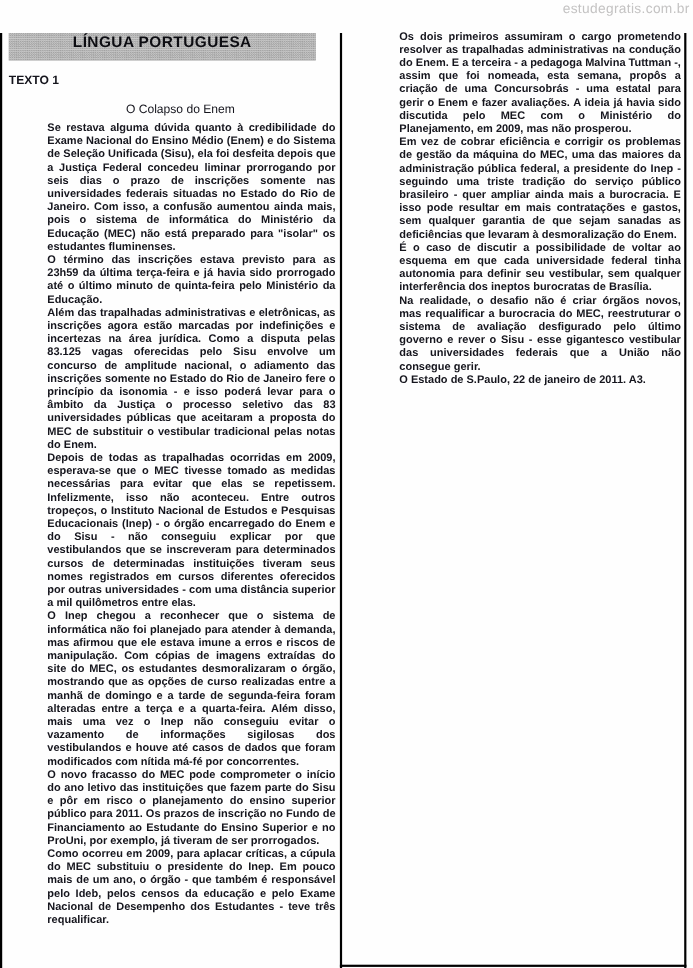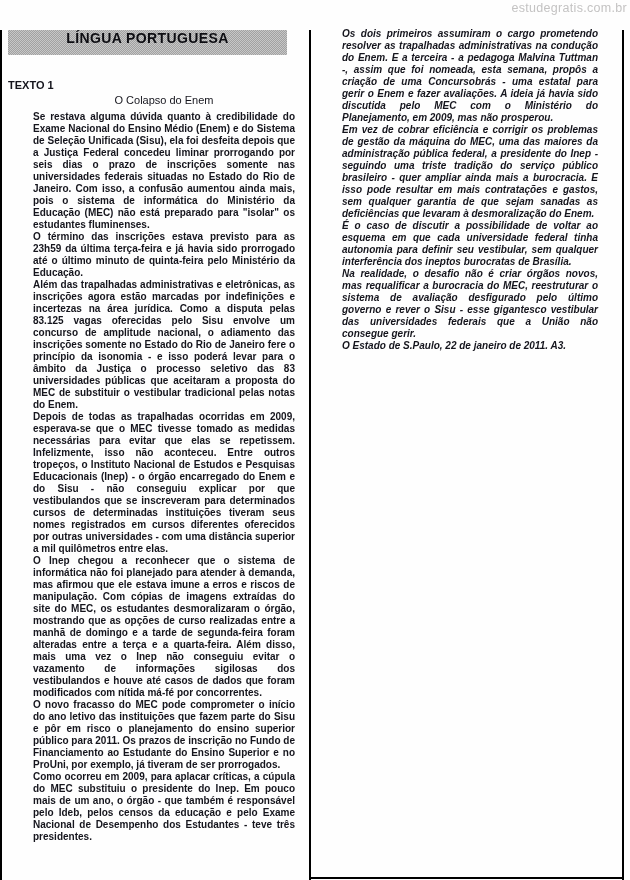--- a/index.html
+++ b/index.html
@@ -22,35 +22,35 @@
     position:absolute; left:8px; top:30px; width:279px; height:25px;
     background-color:#b0b0b0;
     background-image:repeating-conic-gradient(#a1a1a1 0% 25%, #c7c7c7 0% 50%);
     background-size:2px 2px;
     display:flex; align-items:flex-start; justify-content:center;
   }
   .header-title { font-weight:700; font-size:14px; color:#0d0d12; letter-spacing:0.4px; }
 
   .texto-label {
     position:absolute; left:8px; top:67px;
-    font-weight:700; font-size:11px; color:#15151d;margin-top:12px;
+    font-weight:700; font-size:11px; color:#15151d;
   }
 
   .article-title {
     position:absolute; left:33px; top:94px; width:262px;
     text-align:center; font-weight:400; font-size:11px; color:#15151d;
   }
 
   .col {
     position:absolute; font-weight:700; font-size:10px; line-height:12px;
     color:#15151d; text-align:justify;
   }
   .col p { margin:0; text-align:justify; }
-  .left-col  { left:33px;  top:111px; width:262px; }
-  .right-col { left:342px; top:28px;  width:256px;font-style:italic; }
+  .left-col  { left:43px;  top:111px; width:262px; }
+  .right-col { left:363px; top:28px;  width:256px; }
   .citation  { text-align:center; }
 </style>
 </head>
 <body>
 
 <div class="page">
 
   <div class="watermark">estudegratis.com.br</div>
 
   <div class="vline vline-left"></div>
@@ -66,21 +66,21 @@
 
   <div class="article-title">O Colapso do Enem</div>
 
   <div class="col left-col">
     <p>Se restava alguma dúvida quanto à credibilidade do Exame Nacional do Ensino Médio (Enem) e do Sistema de Seleção Unificada (Sisu), ela foi desfeita depois que a Justiça Federal concedeu liminar prorrogando por seis dias o prazo de inscrições somente nas universidades federais situadas no Estado do Rio de Janeiro. Com isso, a confusão aumentou ainda mais, pois o sistema de informática do Ministério da Educação (MEC) não está preparado para "isolar" os estudantes fluminenses.</p>
     <p>O término das inscrições estava previsto para as 23h59 da última terça-feira e já havia sido prorrogado até o último minuto de quinta-feira pelo Ministério da Educação.</p>
     <p>Além das trapalhadas administrativas e eletrônicas, as inscrições agora estão marcadas por indefinições e incertezas na área jurídica. Como a disputa pelas 83.125 vagas oferecidas pelo Sisu envolve um concurso de amplitude nacional, o adiamento das inscrições somente no Estado do Rio de Janeiro fere o princípio da isonomia - e isso poderá levar para o âmbito da Justiça o processo seletivo das 83 universidades públicas que aceitaram a proposta do MEC de substituir o vestibular tradicional pelas notas do Enem.</p>
     <p>Depois de todas as trapalhadas ocorridas em 2009, esperava-se que o MEC tivesse tomado as medidas necessárias para evitar que elas se repetissem. Infelizmente, isso não aconteceu. Entre outros tropeços, o Instituto Nacional de Estudos e Pesquisas Educacionais (Inep) - o órgão encarregado do Enem e do Sisu - não conseguiu explicar por que vestibulandos que se inscreveram para determinados cursos de determinadas instituições tiveram seus nomes registrados em cursos diferentes oferecidos por outras universidades - com uma distância superior a mil quilômetros entre elas.</p>
     <p>O Inep chegou a reconhecer que o sistema de informática não foi planejado para atender à demanda, mas afirmou que ele estava imune a erros e riscos de manipulação. Com cópias de imagens extraídas do site do MEC, os estudantes desmoralizaram o órgão, mostrando que as opções de curso realizadas entre a manhã de domingo e a tarde de segunda-feira foram alteradas entre a terça e a quarta-feira. Além disso, mais uma vez o Inep não conseguiu evitar o vazamento de informações sigilosas dos vestibulandos e houve até casos de dados que foram modificados com nítida má-fé por concorrentes.</p>
     <p>O novo fracasso do MEC pode comprometer o início do ano letivo das instituições que fazem parte do Sisu e pôr em risco o planejamento do ensino superior público para 2011. Os prazos de inscrição no Fundo de Financiamento ao Estudante do Ensino Superior e no ProUni, por exemplo, já tiveram de ser prorrogados.</p>
-    <p>Como ocorreu em 2009, para aplacar críticas, a cúpula do MEC substituiu o presidente do Inep. Em pouco mais de um ano, o órgão - que também é responsável pelo Ideb, pelos censos da educação e pelo Exame Nacional de Desempenho dos Estudantes - teve três presidentes.</p>
+    <p>Como ocorreu em 2009, para aplacar críticas, a cúpula do MEC substituiu o presidente do Inep. Em pouco mais de um ano, o órgão - que também é responsável pelo Ideb, pelos censos da educação e pelo Exame Nacional de Desempenho dos Estudantes - teve três requalificar.</p>
   </div>
 
   <div class="col right-col">
     <p>Os dois primeiros assumiram o cargo prometendo resolver as trapalhadas administrativas na condução do Enem. E a terceira - a pedagoga Malvina Tuttman -, assim que foi nomeada, esta semana, propôs a criação de uma Concursobrás - uma estatal para gerir o Enem e fazer avaliações. A ideia já havia sido discutida pelo MEC com o Ministério do Planejamento, em 2009, mas não prosperou.</p>
     <p>Em vez de cobrar eficiência e corrigir os problemas de gestão da máquina do MEC, uma das maiores da administração pública federal, a presidente do Inep - seguindo uma triste tradição do serviço público brasileiro - quer ampliar ainda mais a burocracia. E isso pode resultar em mais contratações e gastos, sem qualquer garantia de que sejam sanadas as deficiências que levaram à desmoralização do Enem.</p>
     <p>É o caso de discutir a possibilidade de voltar ao esquema em que cada universidade federal tinha autonomia para definir seu vestibular, sem qualquer interferência dos ineptos burocratas de Brasília.</p>
     <p>Na realidade, o desafio não é criar órgãos novos, mas requalificar a burocracia do MEC, reestruturar o sistema de avaliação desfigurado pelo último governo e rever o Sisu - esse gigantesco vestibular das universidades federais que a União não consegue gerir.</p>
     <p class="citation">O Estado de S.Paulo, 22 de janeiro de 2011. A3.</p>
   </div>
 

